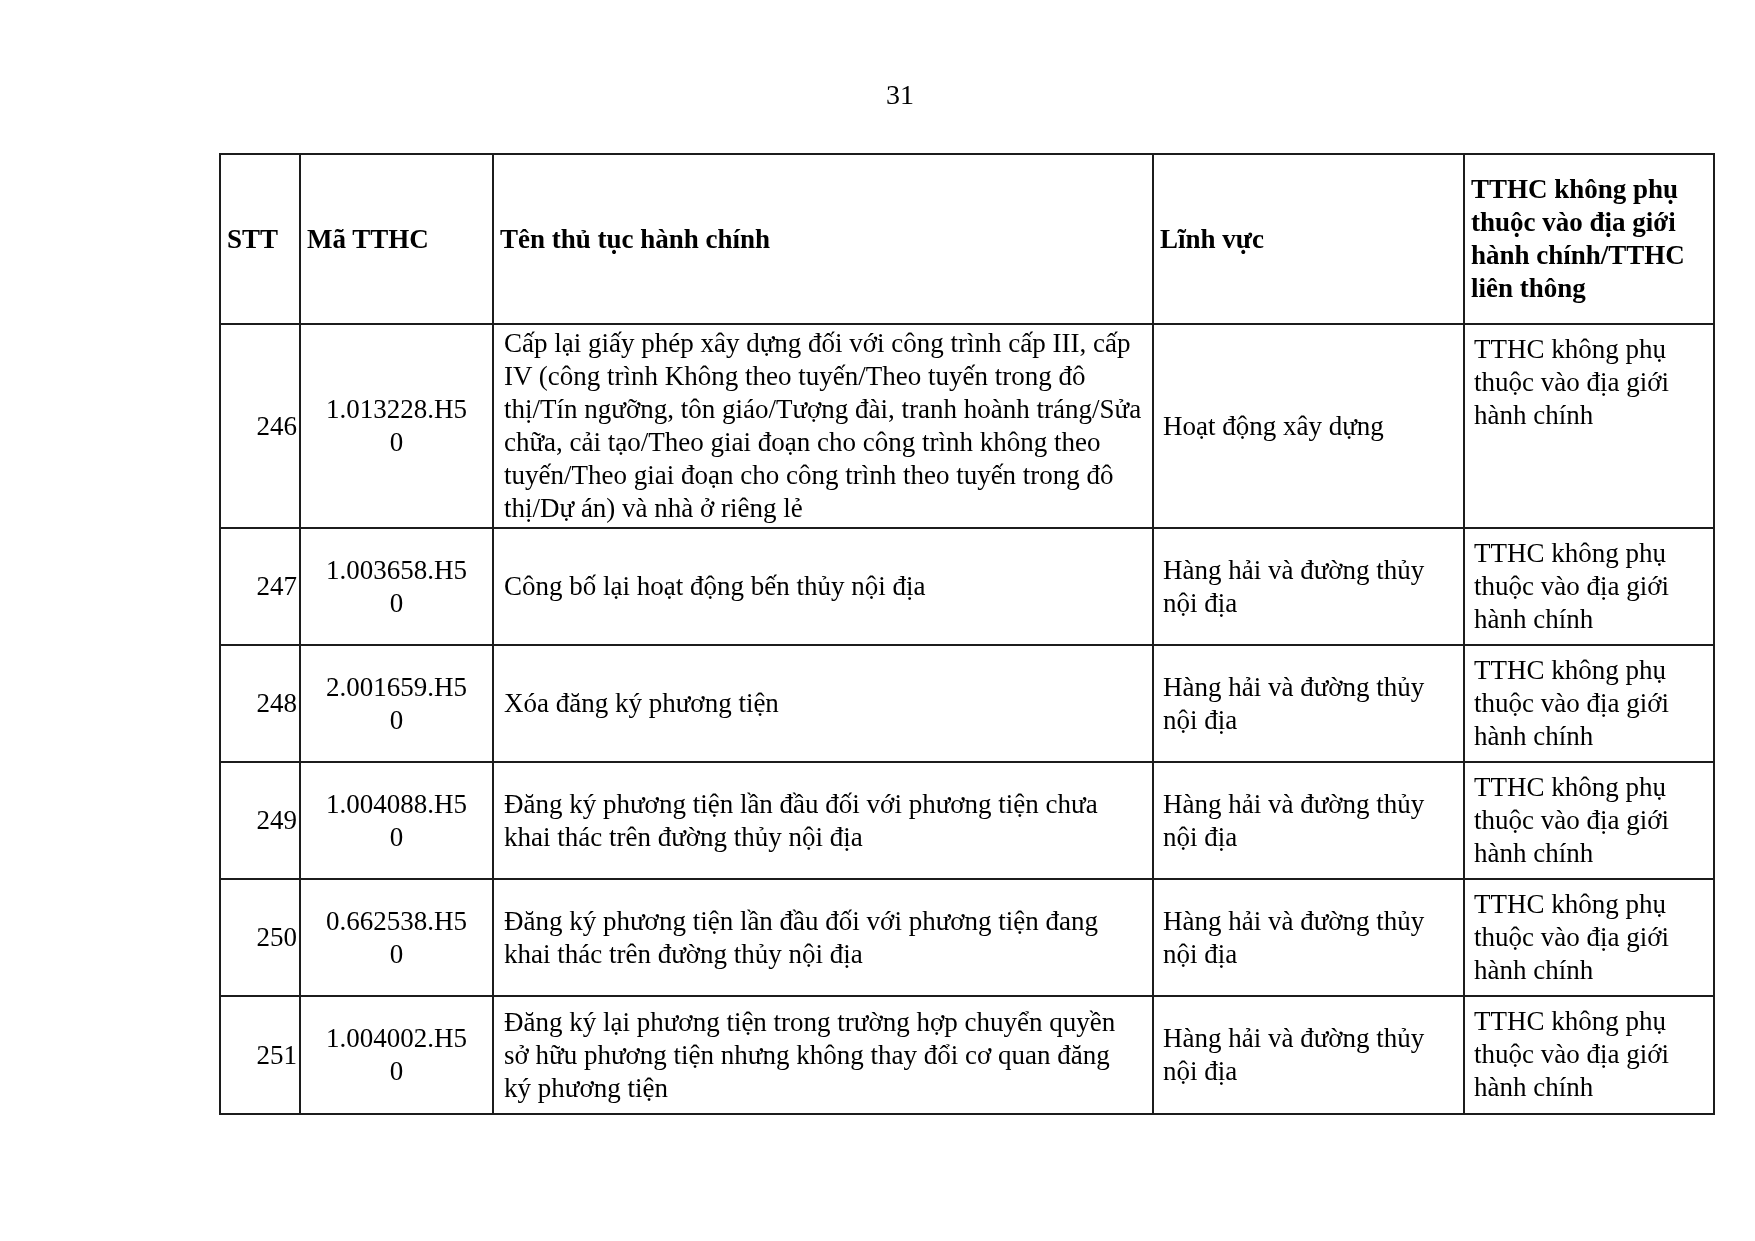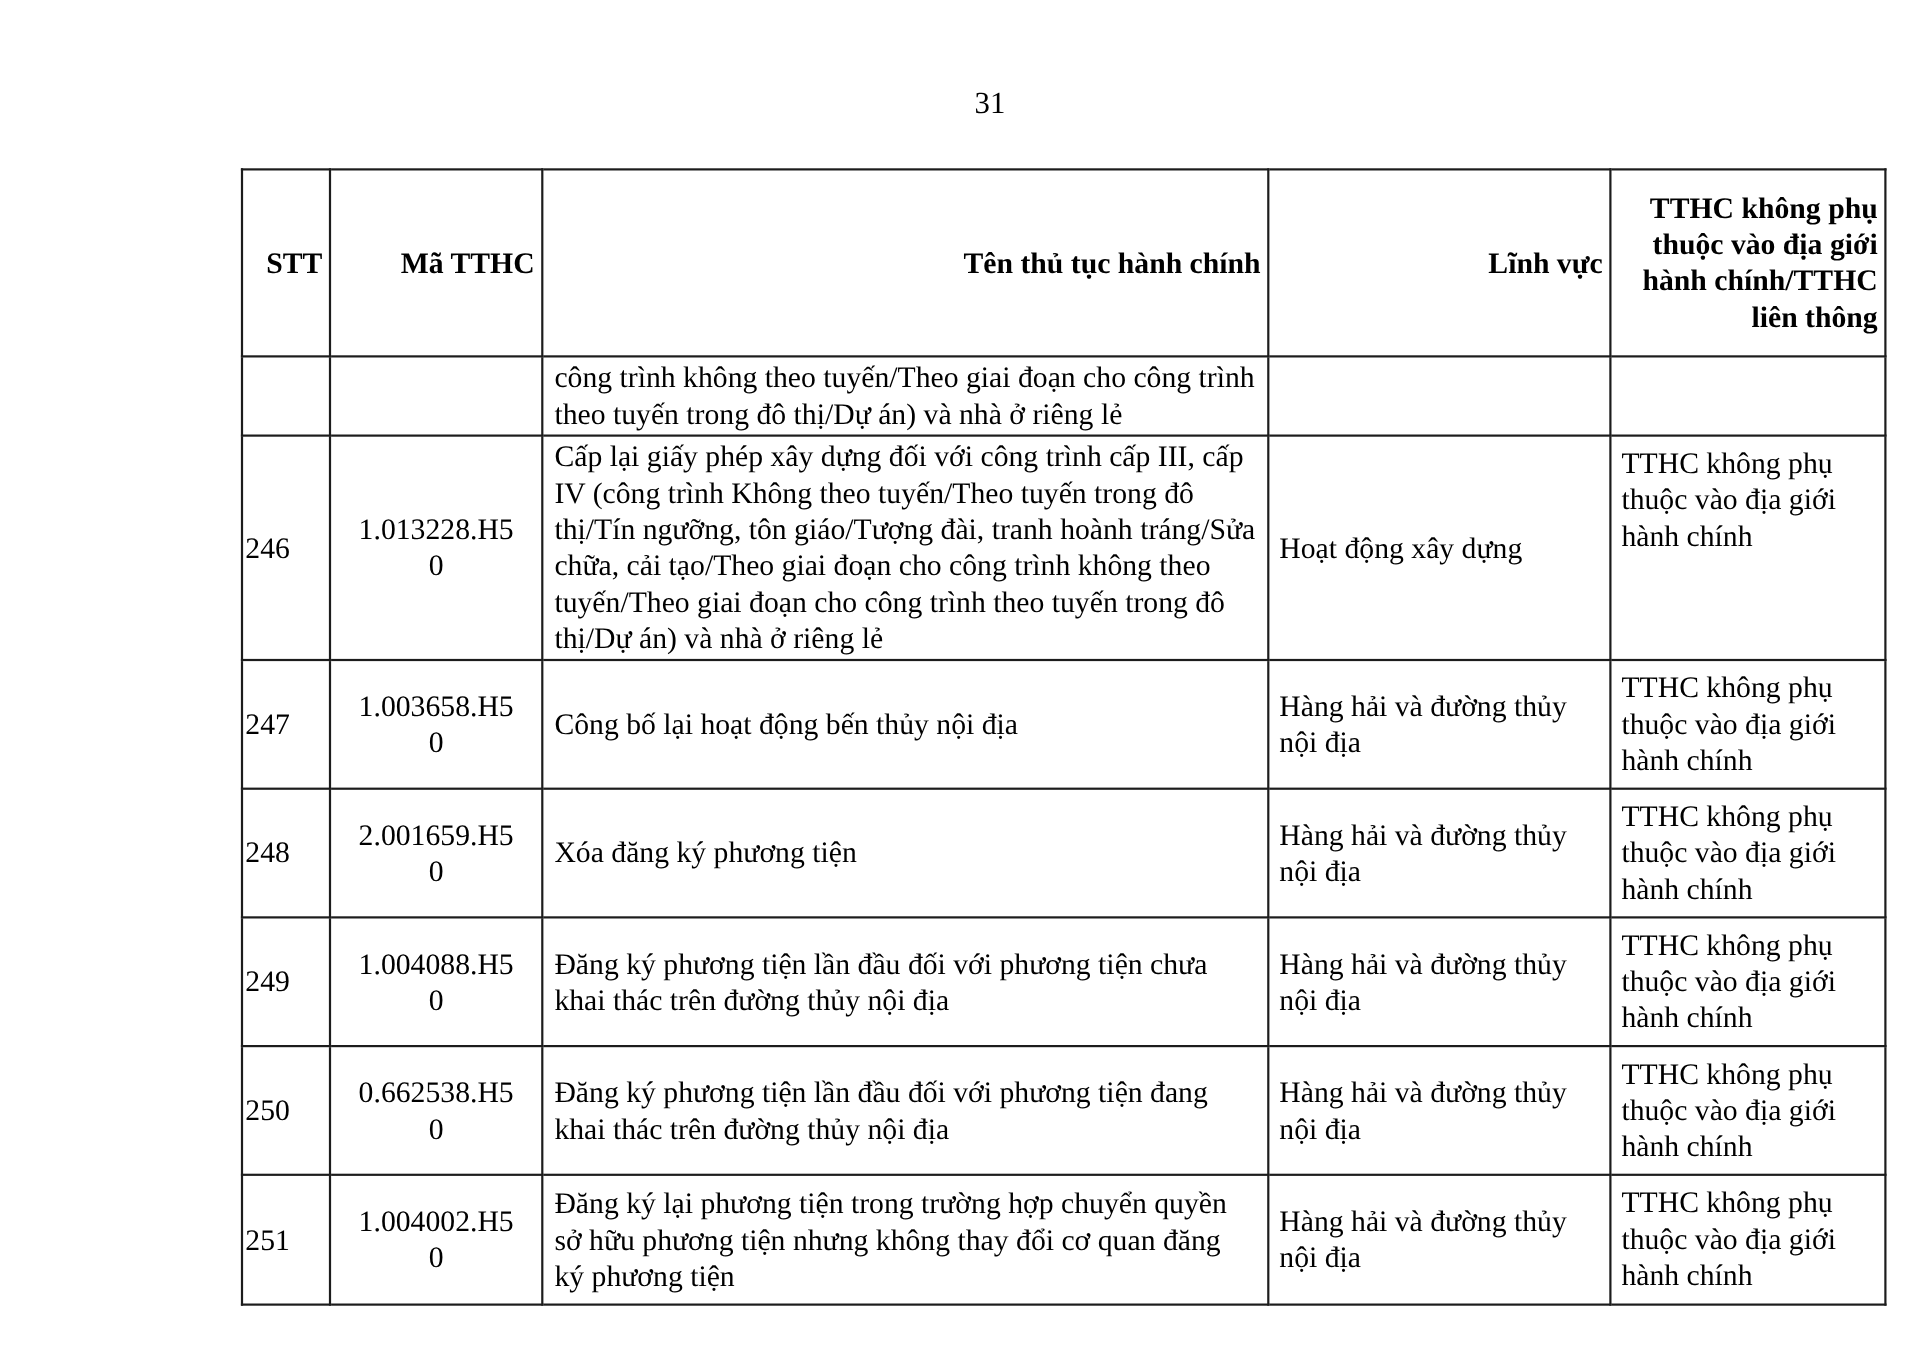--- a/index.html
+++ b/index.html
@@ -31,26 +31,26 @@
     font-size: 27px;
     line-height: 33px;
   }
   .proc-table th, .proc-table td {
     border: 2px solid #1c1c1c;
     overflow: hidden;
     word-wrap: break-word;
   }
   .proc-table th {
     font-weight: bold;
-    text-align: right;
+    text-align: left;
     vertical-align: middle;
     padding: 2px 6px;
   }
   .proc-table td { vertical-align: middle; }
-  td.c-stt  { text-align: left; padding: 2px 2px; }
+  td.c-stt  { text-align: right; padding: 2px 2px; }
   td.c-code { text-align: center; padding: 2px 20px; }
   td.c-name { text-align: left; padding: 2px 10px; }
   td.c-field{ text-align: left; padding: 2px 9px; vertical-align: middle; }
   td.c-note { text-align: left; padding: 8px 9px; vertical-align: top; }
   tr.h-header { height: 170px; }
   tr.h-cont   { height: 67px;  }
   tr.h-246    { height: 202px; }
   tr.h-247    { height: 110px; }
   tr.h-248    { height: 100px; }
   tr.h-249    { height: 102px; }
@@ -72,27 +72,20 @@
   </colgroup>
   <tbody>
     <tr class="h-header">
       <th>STT</th>
       <th>Mã TTHC</th>
       <th>Tên thủ tục hành chính</th>
       <th>Lĩnh vực</th>
       <th>TTHC không phụ thuộc vào địa giới hành chính/TTHC liên thông</th>
     </tr>
 
-    <tr class="h-cont">
-      <td class="c-stt"></td>
-      <td class="c-code"></td>
-      <td class="c-name">công trình không theo tuyến/Theo giai đoạn cho công trình theo tuyến trong đô thị/Dự án) và nhà ở riêng lẻ</td>
-      <td class="c-field"></td>
-      <td class="c-note"></td>
-    </tr>
 
     <tr class="h-246">
       <td class="c-stt">246</td>
       <td class="c-code">1.013228.H50</td>
       <td class="c-name">Cấp lại giấy phép xây dựng đối với công trình cấp III, cấp IV (công trình Không theo tuyến/Theo tuyến trong đô thị/Tín ngưỡng, tôn giáo/Tượng đài, tranh hoành tráng/Sửa chữa, cải tạo/Theo giai đoạn cho công trình không theo tuyến/Theo giai đoạn cho công trình theo tuyến trong đô thị/Dự án) và nhà ở riêng lẻ</td>
       <td class="c-field">Hoạt động xây dựng</td>
       <td class="c-note">TTHC không phụ thuộc vào địa giới hành chính</td>
     </tr>
 
     <tr class="h-247">

